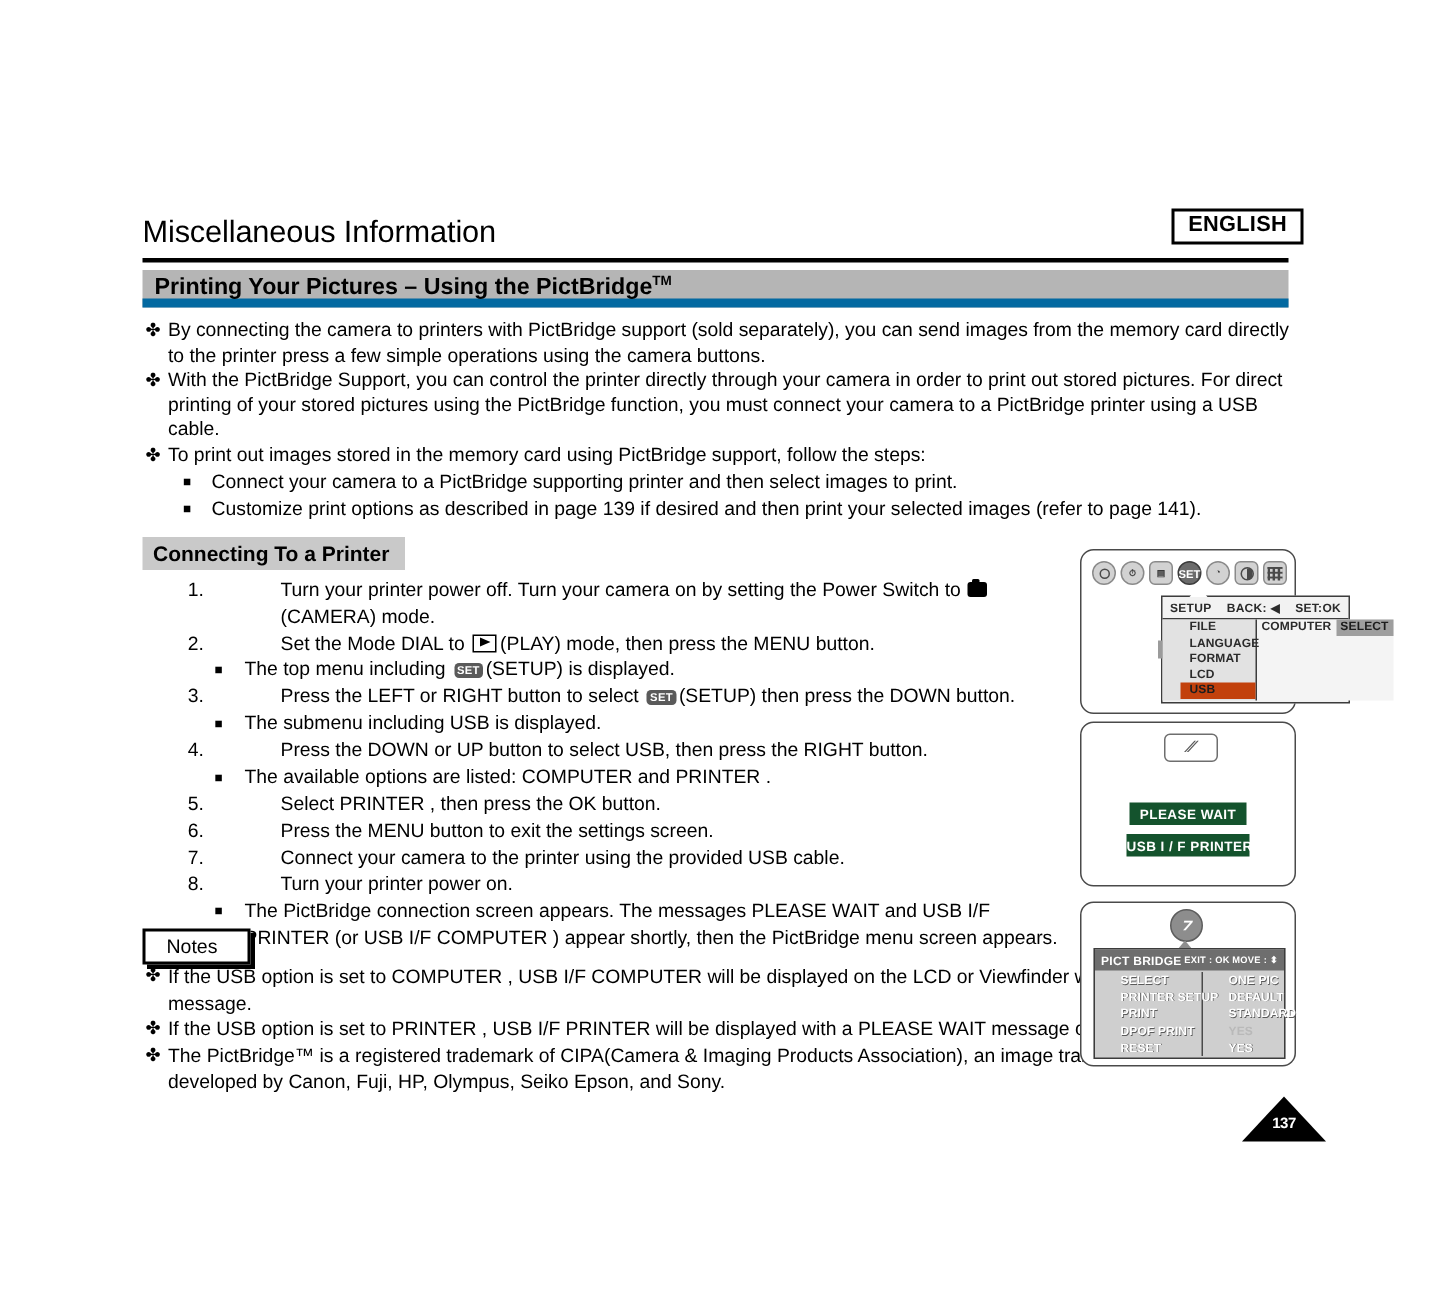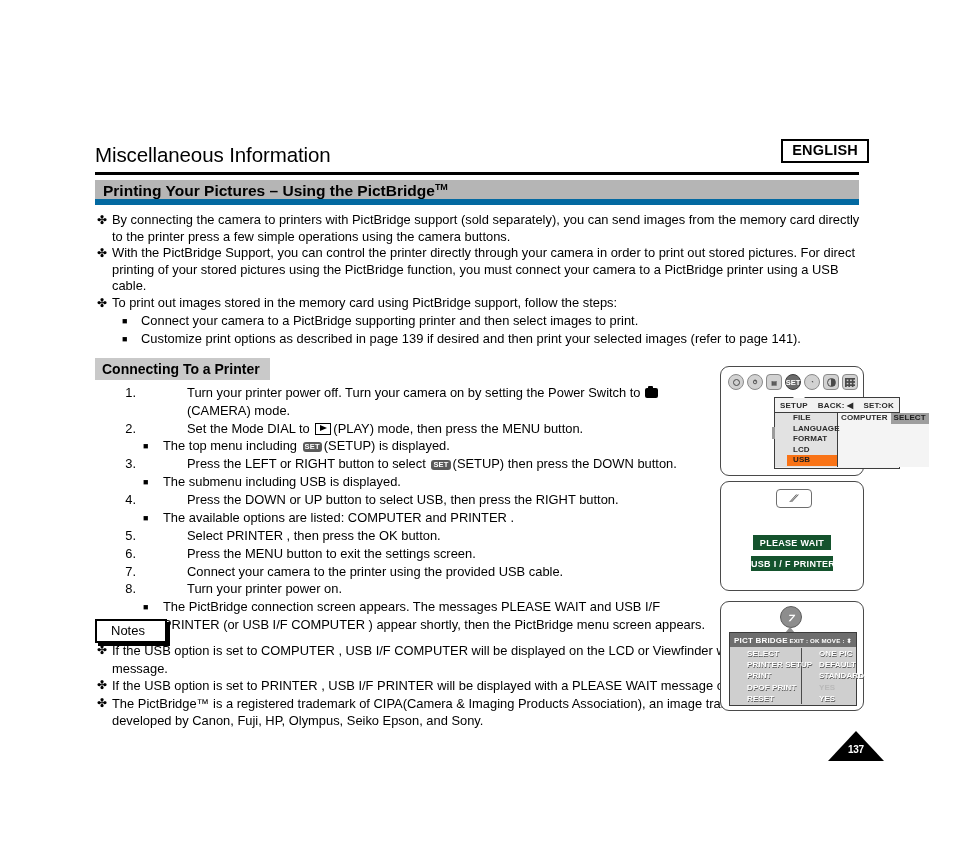--- a/index.html
+++ b/index.html
@@ -364,21 +364,21 @@
   .mitem {
     font-size: 8px;
     font-weight: bold;
     color: #2b2b2b;
     padding: 0 3px 0 6px;
     height: 10.6px;
     line-height: 10.6px;
     letter-spacing: .1px;
     white-space: nowrap;
   }
-  .mitem.hl { background: #f97316; color: #1d1d1d; }
+  .mitem.hl { background: #c2410c; color: #1d1d1d; }
   .mitem.r  { padding-left: 3px; }
   .mitem.r.hl { background: #9e9e9e; }
   .scroll-nub {
     position: absolute;
     left: -3.5px; top: 14px;
     width: 3.5px; height: 12px;
     background: #9b9b9b;
   }
 
   

